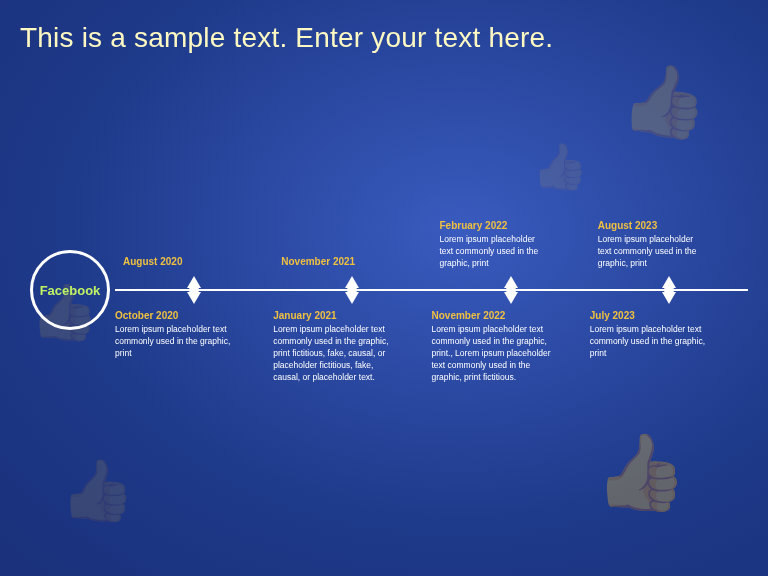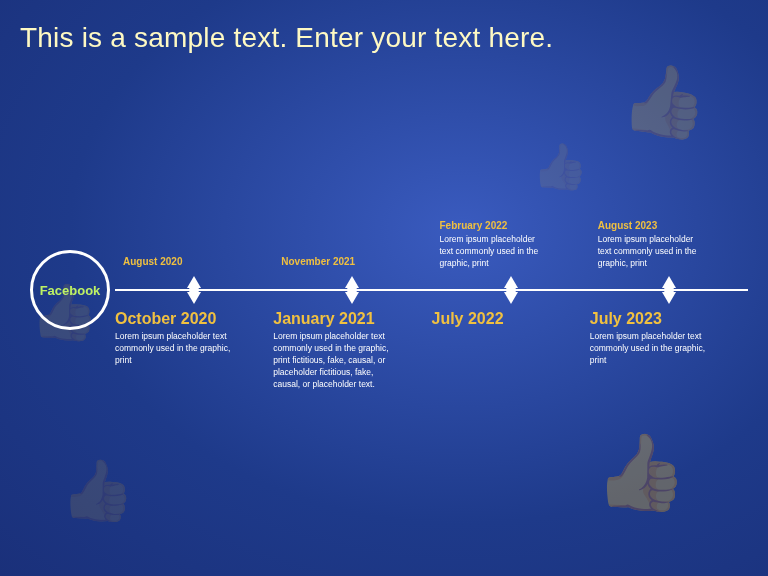--- a/index.html
+++ b/index.html
@@ -157,21 +157,21 @@
 
     .point-date-top {
       color: #f0c040;
       font-size: 10px;
       font-weight: bold;
       margin-bottom: 3px;
     }
 
     .point-date-bottom {
       color: #f0c040;
-      font-size: 16px;
+      font-size: 10px;
       font-weight: bold;
       margin-bottom: 3px;
     }
 
     .point-text {
       color: white;
       font-size: 8.5px;
       line-height: 1.4;
     }
 
@@ -256,21 +256,22 @@
 
     <div class="timeline-point">
       <div class="point-top">
         <div class="point-date-top">February 2022</div>
         <div class="point-text">Lorem ipsum placeholder text commonly used in the graphic, print</div>
       </div>
       <div class="arrow-up"></div>
       <div class="dot"></div>
       <div class="arrow-down"></div>
       <div class="point-bottom">
-        <div class="point-date-bottom">July 2022</div>
+        <div class="point-date-bottom">November 2022</div>
+        <div class="point-text">Lorem ipsum placeholder text commonly used in the graphic, print., Lorem ipsum placeholder text commonly used in the graphic, print fictitious.</div>
       </div>
     </div>
 
     <div class="timeline-point">
       <div class="point-top">
         <div class="point-date-top">August 2023</div>
         <div class="point-text">Lorem ipsum placeholder text commonly used in the graphic, print</div>
       </div>
       <div class="arrow-up"></div>
       <div class="dot"></div>

